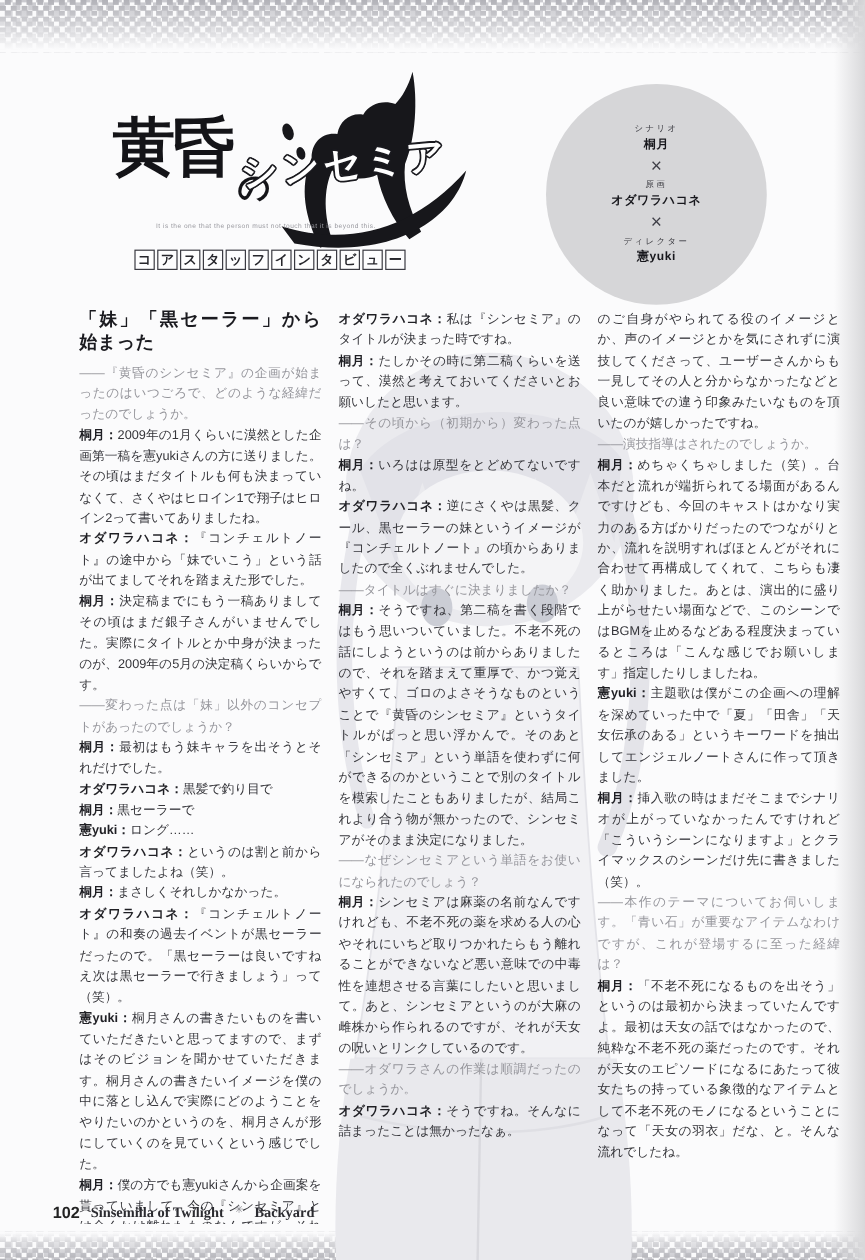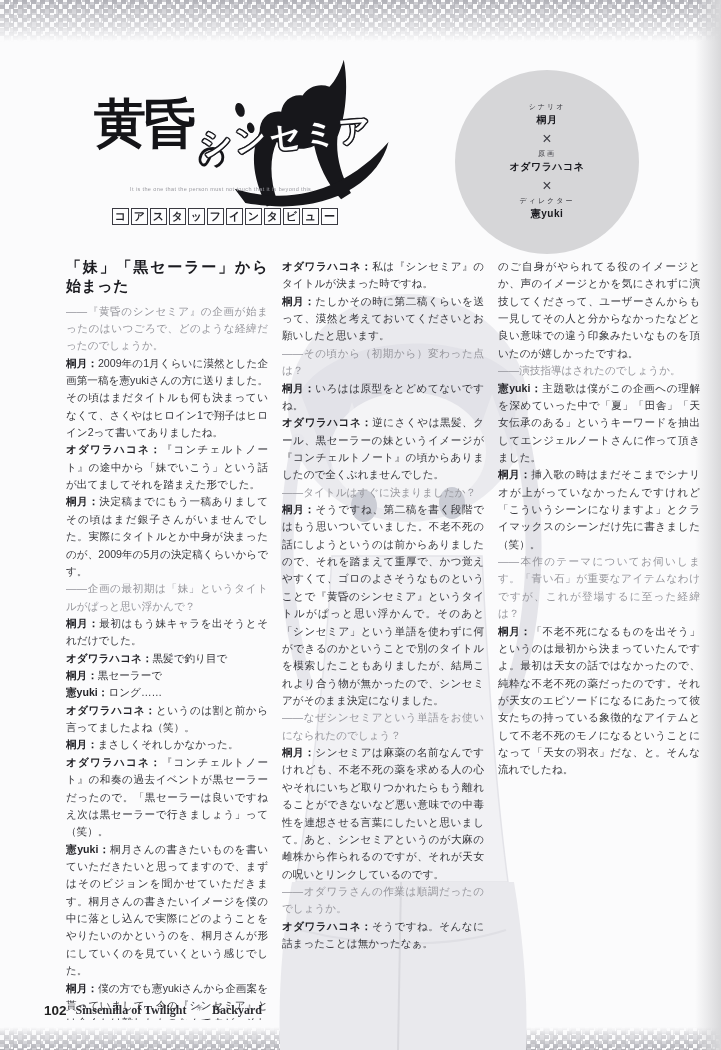--- a/index.html
+++ b/index.html
@@ -122,21 +122,21 @@
     <div class="cname">憲yuki</div>
   </div>
 
   <div class="columns">
     <div class="col">
         <h2 class="h">「妹」「黒セーラー」から始まった</h2>
         <p class="q">――『黄昏のシンセミア』の企画が始まったのはいつごろで、どのような経緯だったのでしょうか。</p>
         <p class="a"><span class="spk">桐月：</span>2009年の1月くらいに漠然とした企画第一稿を憲yukiさんの方に送りました。その頃はまだタイトルも何も決まっていなくて、さくやはヒロイン1で翔子はヒロイン2って書いてありましたね。</p>
         <p class="a"><span class="spk">オダワラハコネ：</span>『コンチェルトノート』の途中から「妹でいこう」という話が出てましてそれを踏まえた形でした。</p>
         <p class="a"><span class="spk">桐月：</span>決定稿までにもう一稿ありましてその頃はまだ銀子さんがいませんでした。実際にタイトルとか中身が決まったのが、2009年の5月の決定稿くらいからです。</p>
-        <p class="q">――企画の最初期は「妹」というタイトルがぱっと思い浮かんで？</p>
+        <p class="q">――変わった点は「妹」以外のコンセプトがあったのでしょうか？</p>
         <p class="a"><span class="spk">桐月：</span>最初はもう妹キャラを出そうとそれだけでした。</p>
         <p class="a"><span class="spk">オダワラハコネ：</span>黒髪で釣り目で</p>
         <p class="a"><span class="spk">桐月：</span>黒セーラーで</p>
         <p class="a"><span class="spk">憲yuki：</span>ロング……</p>
         <p class="a"><span class="spk">オダワラハコネ：</span>というのは割と前から言ってましたよね（笑）。</p>
         <p class="a"><span class="spk">桐月：</span>まさしくそれしかなかった。</p>
         <p class="a"><span class="spk">オダワラハコネ：</span>『コンチェルトノート』の和奏の過去イベントが黒セーラーだったので。「黒セーラーは良いですねえ次は黒セーラーで行きましょう」って（笑）。</p>
         <p class="a"><span class="spk">憲yuki：</span>桐月さんの書きたいものを書いていただきたいと思ってますので、まずはそのビジョンを聞かせていただきます。桐月さんの書きたいイメージを僕の中に落とし込んで実際にどのようことをやりたいのかというのを、桐月さんが形にしていくのを見ていくという感じでした。</p>
         <p class="a"><span class="spk">桐月：</span>僕の方でも憲yukiさんから企画案を貰っていまして。今の『シンセミア』とは全くかけ離れたものなんですが、それを頂いたことによって憲yukiさんがどんな感じの作品にしたいのか、どんな終着点にしたいのかということを見ていました。</p>
       </div>
@@ -149,20 +149,21 @@
         <p class="q">――タイトルはすぐに決まりましたか？</p>
         <p class="a"><span class="spk">桐月：</span>そうですね、第二稿を書く段階ではもう思いついていました。不老不死の話にしようというのは前からありましたので、それを踏まえて重厚で、かつ覚えやすくて、ゴロのよさそうなものということで『黄昏のシンセミア』というタイトルがぱっと思い浮かんで。そのあと「シンセミア」という単語を使わずに何ができるのかということで別のタイトルを模索したこともありましたが、結局これより合う物が無かったので、シンセミアがそのまま決定になりました。</p>
         <p class="q">――なぜシンセミアという単語をお使いになられたのでしょう？</p>
         <p class="a"><span class="spk">桐月：</span>シンセミアは麻薬の名前なんですけれども、不老不死の薬を求める人の心やそれにいちど取りつかれたらもう離れることができないなど悪い意味での中毒性を連想させる言葉にしたいと思いまして。あと、シンセミアというのが大麻の雌株から作られるのですが、それが天女の呪いとリンクしているのです。</p>
         <p class="q">――オダワラさんの作業は順調だったのでしょうか。</p>
         <p class="a"><span class="spk">オダワラハコネ：</span>そうですね。そんなに詰まったことは無かったなぁ。</p>
       </div>
     <div class="col">
         <p class="a">のご自身がやられてる役のイメージとか、声のイメージとかを気にされずに演技してくださって、ユーザーさんからも一見してその人と分からなかったなどと良い意味での違う印象みたいなものを頂いたのが嬉しかったですね。</p>
         <p class="q">――演技指導はされたのでしょうか。</p>
+        <p class="a"><span class="spk">桐月：</span>めちゃくちゃしました（笑）。台本だと流れが端折られてる場面があるんですけども、今回のキャストはかなり実力のある方ばかりだったのでつながりとか、流れを説明すればほとんどがそれに合わせて再構成してくれて、こちらも凄く助かりました。あとは、演出的に盛り上がらせたい場面などで、このシーンではBGMを止めるなどある程度決まっているところは「こんな感じでお願いします」指定したりしましたね。</p>
         <p class="a"><span class="spk">憲yuki：</span>主題歌は僕がこの企画への理解を深めていった中で「夏」「田舎」「天女伝承のある」というキーワードを抽出してエンジェルノートさんに作って頂きました。</p>
         <p class="a"><span class="spk">桐月：</span>挿入歌の時はまだそこまでシナリオが上がっていなかったんですけれど「こういうシーンになりますよ」とクライマックスのシーンだけ先に書きました（笑）。</p>
         <p class="q">――本作のテーマについてお伺いします。「青い石」が重要なアイテムなわけですが、これが登場するに至った経緯は？</p>
         <p class="a"><span class="spk">桐月：</span>「不老不死になるものを出そう」というのは最初から決まっていたんですよ。最初は天女の話ではなかったので、純粋な不老不死の薬だったのです。それが天女のエピソードになるにあたって彼女たちの持っている象徴的なアイテムとして不老不死のモノになるということになって「天女の羽衣」だな、と。そんな流れでしたね。</p>
       </div>
   </div>
 
   <div class="footer">
     <span class="pgnum">102</span>
     <span class="ftitle">Sinsemilla of Twilight</span>

